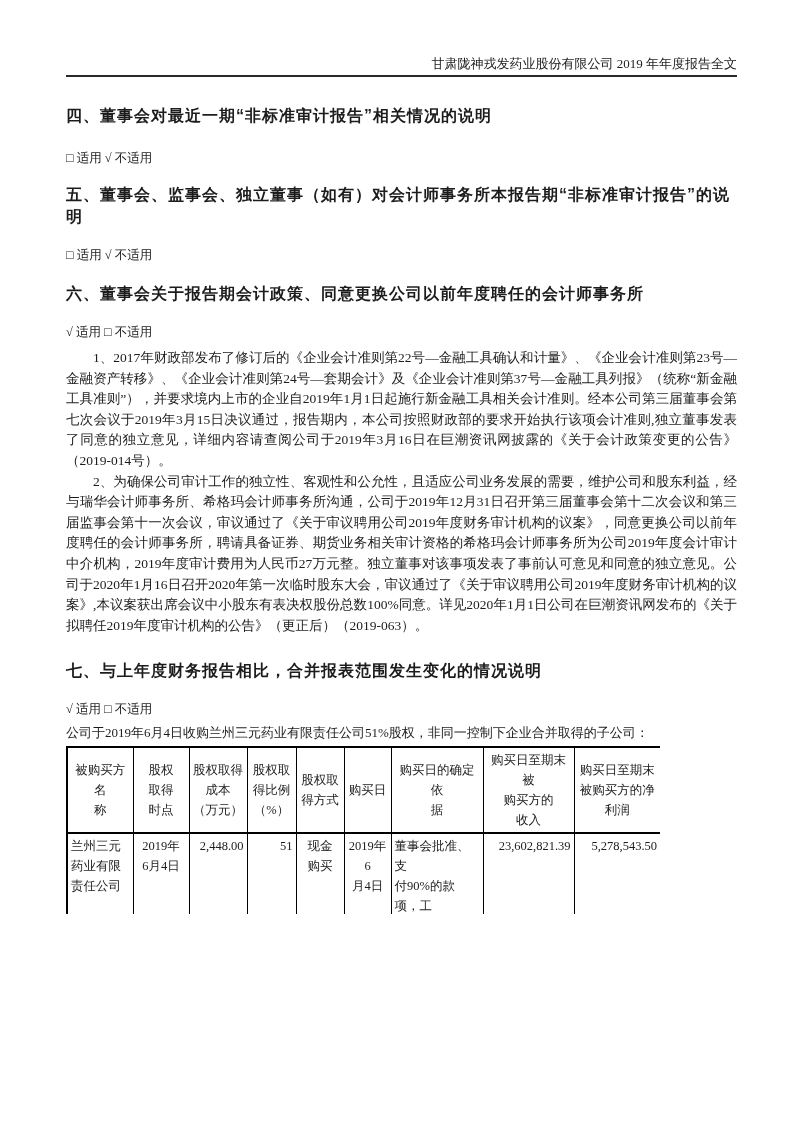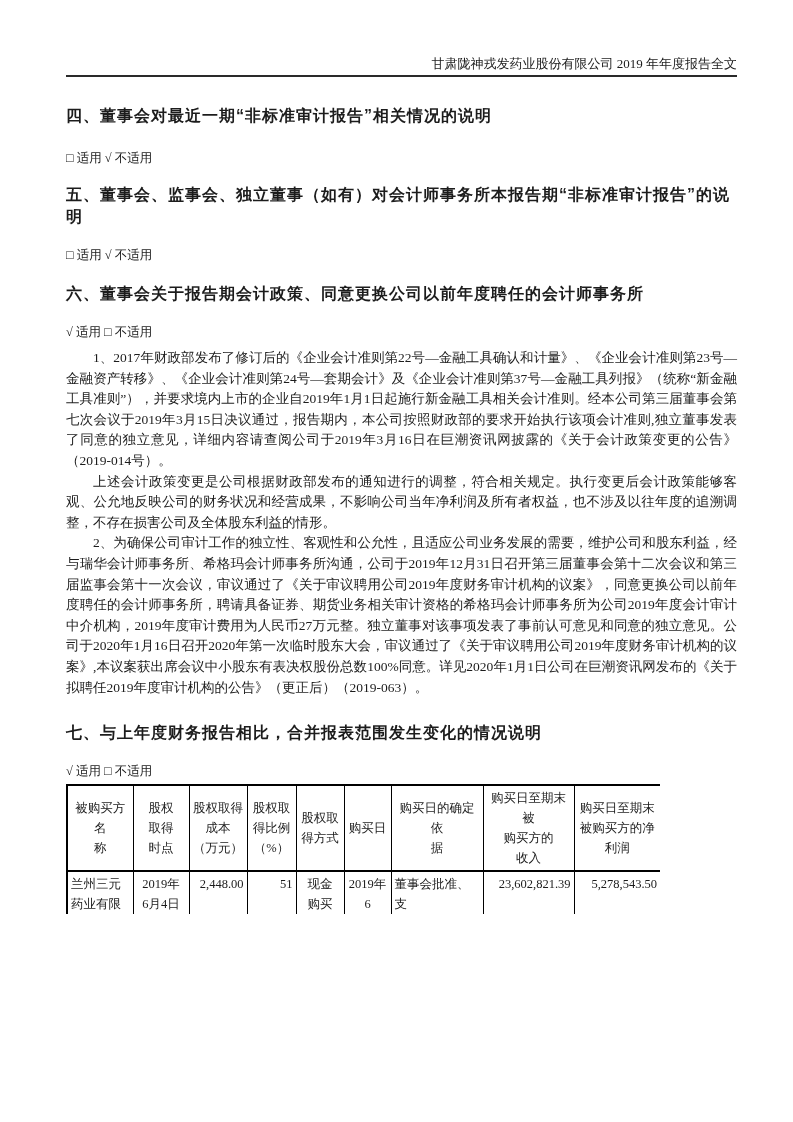--- a/index.html
+++ b/index.html
@@ -76,26 +76,26 @@
     <p class="app a4">□ 适用 √ 不适用</p>
 
     <h2 class="sec-title t5">五、董事会、监事会、独立董事（如有）对会计师事务所本报告期“非标准审计报告”的说明</h2>
     <p class="app a5">□ 适用 √ 不适用</p>
 
     <h2 class="sec-title t6">六、董事会关于报告期会计政策、同意更换公司以前年度聘任的会计师事务所</h2>
     <p class="app a6">√ 适用 □ 不适用</p>
 
     <div class="paras">
       <p>1、2017年财政部发布了修订后的《企业会计准则第22号—金融工具确认和计量》、《企业会计准则第23号—金融资产转移》、《企业会计准则第24号—套期会计》及《企业会计准则第37号—金融工具列报》（统称“新金融工具准则”），并要求境内上市的企业自2019年1月1日起施行新金融工具相关会计准则。经本公司第三届董事会第七次会议于2019年3月15日决议通过，报告期内，本公司按照财政部的要求开始执行该项会计准则,独立董事发表了同意的独立意见，详细内容请查阅公司于2019年3月16日在巨潮资讯网披露的《关于会计政策变更的公告》（2019-014号）。</p>
-      <p>上述会计政策变更是公司根据财政部发布的通知进行的调整，符合相关规定。执行变更后会计政策能够客观、公允地反映公司的财务状况和经营成果，不影响公司当年净利润及所有者权益，也不涉及以往年度的追溯调整，不存在损害公司及全体股东利益的情形。</p>
       <p>2、为确保公司审计工作的独立性、客观性和公允性，且适应公司业务发展的需要，维护公司和股东利益，经与瑞华会计师事务所、希格玛会计师事务所沟通，公司于2019年12月31日召开第三届董事会第十二次会议和第三届监事会第十一次会议，审议通过了《关于审议聘用公司2019年度财务审计机构的议案》，同意更换公司以前年度聘任的会计师事务所，聘请具备证券、期货业务相关审计资格的希格玛会计师事务所为公司2019年度会计审计中介机构，2019年度审计费用为人民币27万元整。独立董事对该事项发表了事前认可意见和同意的独立意见。公司于2020年1月16日召开2020年第一次临时股东大会，审议通过了《关于审议聘用公司2019年度财务审计机构的议案》,本议案获出席会议中小股东有表决权股份总数100%同意。详见2020年1月1日公司在巨潮资讯网发布的《关于拟聘任2019年度审计机构的公告》（更正后）（2019-063）。</p>
     </div>
 
     <h2 class="sec-title t7">七、与上年度财务报告相比，合并报表范围发生变化的情况说明</h2>
     <p class="app a7">√ 适用 □ 不适用</p>
+    <p class="intro">公司于2019年6月4日收购兰州三元药业有限责任公司51%股权，非同一控制下企业合并取得的子公司：</p>
 
     <table class="acq">
       <colgroup>
         <col style="width:66px">
           <col style="width:56px">
           <col style="width:58px">
         <col style="width:49px">
           <col style="width:48px">
           <col style="width:47px">
         <col style="width:92px">

